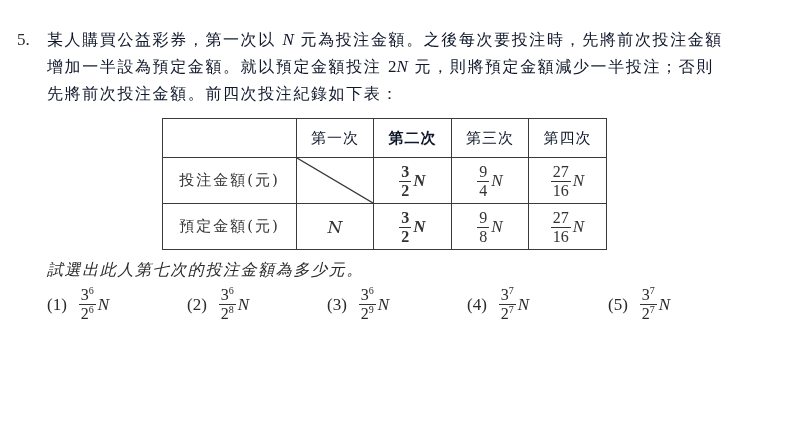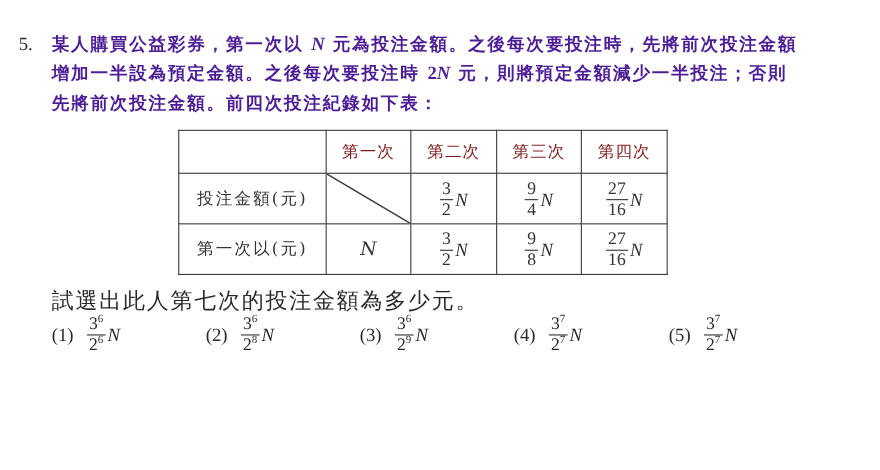--- a/index.html
+++ b/index.html
@@ -22,22 +22,21 @@
       font-family: "Liberation Serif", serif;
       font-size: 17px;
       color: #2a2a2a;
     }
     .line {
       position: absolute;
       left: 47px;
       font-size: 16px;
       letter-spacing: 1.6px;
       white-space: nowrap;
-      color: #4c1d95;
-      font-weight: bold;
+      color: #0f172a;
     }
     .line1 { top: 30px; }
     .line2 { top: 57px; }
     .line3 { top: 84px; }
     .ital {
       font-family: "Liberation Serif", serif;
       font-style: italic;
       font-size: 17px;
       letter-spacing: 0;
     }
@@ -59,32 +58,32 @@
     .tbl td {
       border: 1.3px solid #3a3a3a;
       padding: 0;
       text-align: center;
       vertical-align: middle;
     }
     .tbl tr.hdr td { height: 38px; }
     .tbl tr.r1 td, .tbl tr.r2 td { height: 45px; }
     .c0 { width: 133px; letter-spacing: 2px; }
     .c1 { width: 76px; }
-    .c2 { width: 77px; }
+    .c2 { width: 77px; font-weight: bold; }
     .c3 { width: 76px; }
     .c4 { width: 77px; }
     .diag-cell {
       position: relative;
     }
     .diag-cell svg {
       position: absolute;
       left: 0; top: 0;
       width: 100%; height: 100%;
     }
-    .hdrtxt { letter-spacing: 1px; color: #7f1d1d; }
+    .hdrtxt { letter-spacing: 1px; color: #0f172a; }
 
     
     .frac-wrap {
       display: inline-flex;
       align-items: center;
       font-family: "Liberation Serif", serif;
     }
     .frac {
       display: inline-flex;
       flex-direction: column;
@@ -107,23 +106,24 @@
     sup.ex {
       font-size: 10px;
       vertical-align: 6px;
       line-height: 0;
     }
 
     .prompt {
       position: absolute;
       left: 47px;
       top: 260px;
-      font-size: 20px;
+      font-size: 16px;
       letter-spacing: 1.6px;
       white-space: nowrap;
+      font-style: italic;
     }
 
     .opt {
       position: absolute;
       top: 287px;
       display: flex;
       align-items: center;
       font-family: "Liberation Serif", serif;
       font-size: 17px;
     }
@@ -137,21 +137,21 @@
   </style>
 </head>
 <body>
 
 <div class="qnum">5.</div>
 
 <div class="line line1">
   <span>某人購買公益彩券，第一次以 </span><span class="ital">N</span><span> 元為投注金額。之後每次要投注時，先將前次投注金額</span>
 </div>
 <div class="line line2">
-  <span>增加一半設為預定金額。之後每次要投注時 </span><span class="rom">2</span><span class="ital">N</span><span> 元，則將預定金額減少一半投注；否則</span>
+  <span>增加一半設為預定金額。就以預定金額投注 </span><span class="rom">2</span><span class="ital">N</span><span> 元，則將預定金額減少一半投注；否則</span>
 </div>
 <div class="line line3">先將前次投注金額。前四次投注紀錄如下表：</div>
 
 <table class="tbl">
   <tbody>
       <tr class="hdr">
     <td class="c0"></td>
     <td class="c1 hdrtxt">第一次</td>
     <td class="c2 hdrtxt">第二次</td>
     <td class="c3 hdrtxt">第三次</td>
@@ -186,21 +186,21 @@
       <span class="frac-wrap">
         <span class="frac">
           <span class="num">27</span>
           <span class="den">16</span>
         </span>
             <span class="nvar">N</span>
       </span>
     </td>
   </tr>
   <tr class="r2">
-    <td class="c0">第一次以(元)</td>
+    <td class="c0">預定金額(元)</td>
     <td class="c1">
       <span class="nvar" style="margin-left:0">N</span>
     </td>
     <td class="c2">
       <span class="frac-wrap">
         <span class="frac">
           <span class="num">3</span>
           <span class="den">2</span>
         </span>
             <span class="nvar">N</span>

